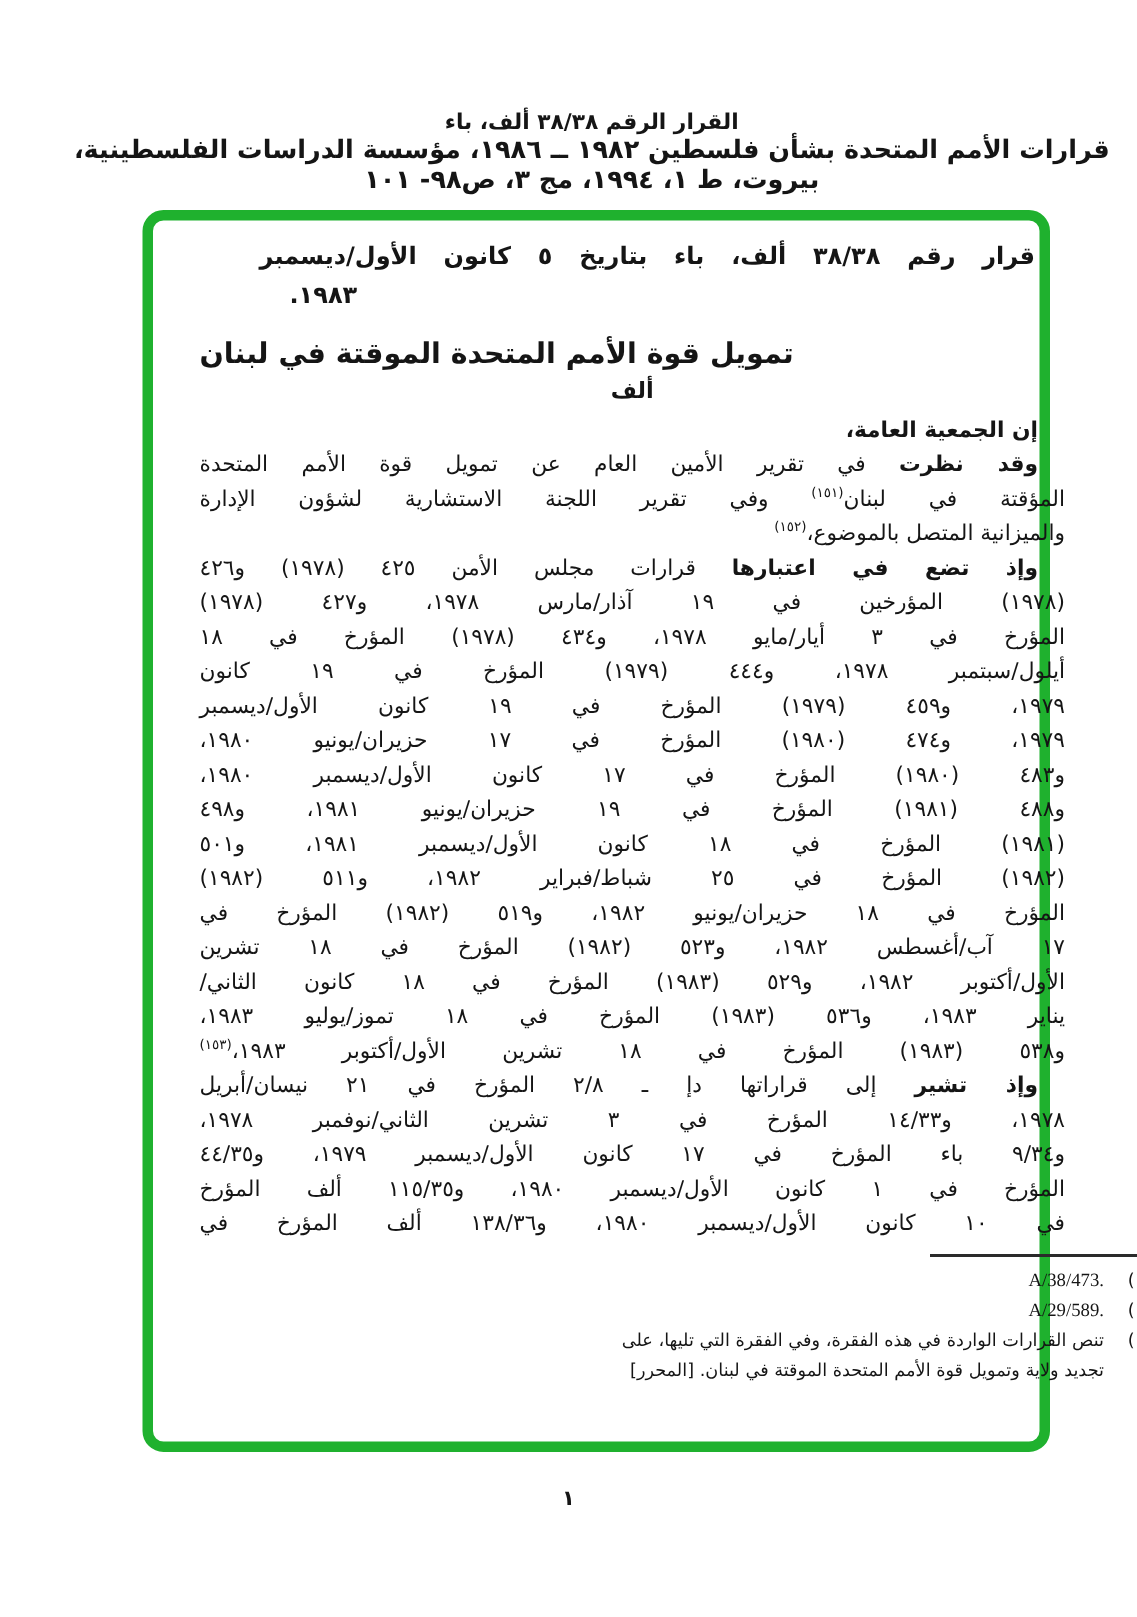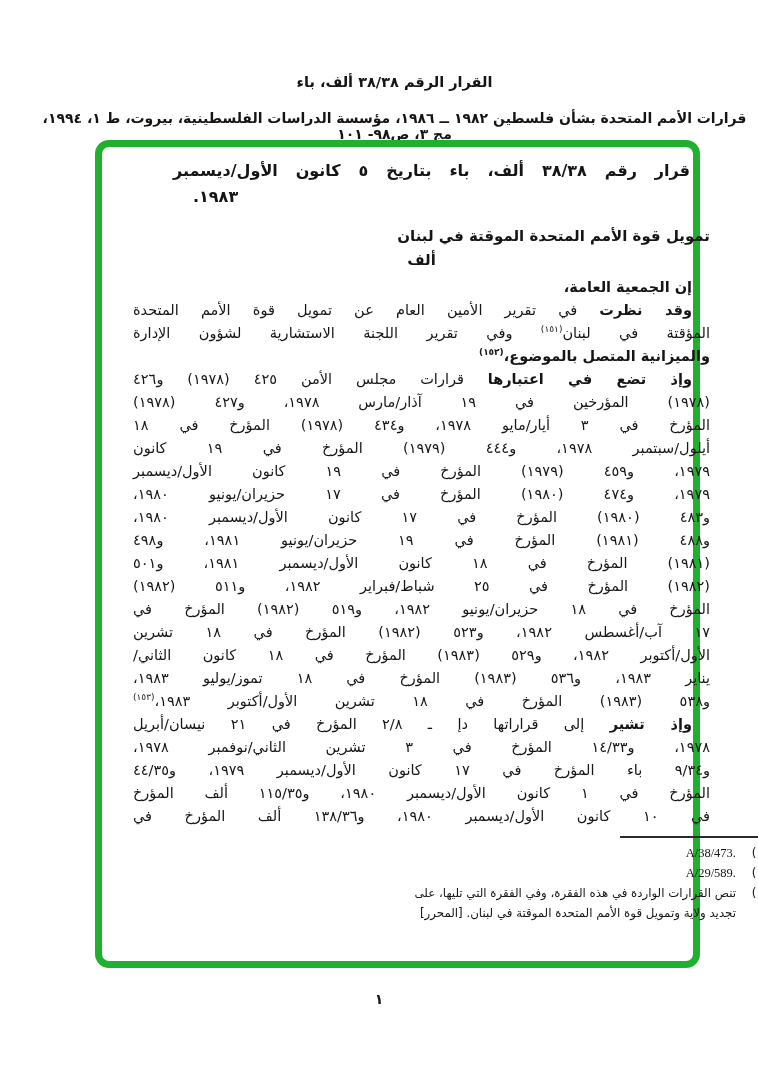--- a/index.html
+++ b/index.html
@@ -7,41 +7,41 @@
     --ink:#151515;
   }
   html,body{margin:0;padding:0;background:#ffffff;}
   .page{
     position:relative;width:758px;height:1078px;background:#ffffff;
     font-family:"DejaVu Sans",sans-serif;color:var(--ink);overflow:hidden;
   }
   
   .header{position:absolute;top:74px;left:0;right:0;text-align:center;direction:rtl;padding-left:31px;}
   .header .h1{font-size:14.5px;font-weight:bold;}
-  .header .h2{font-size:14px;font-weight:bold;margin-top:20px;letter-spacing:0;}
+  .header .h2{font-size:17px;font-weight:bold;margin-top:0;letter-spacing:0;}
   
   .greenbox{
     position:absolute;left:95px;top:140px;width:605px;height:828px;
     box-sizing:border-box;border:7px solid var(--green);border-radius:14px;
     background:transparent;
   }
   
   .content{
     position:absolute;left:103px;top:147px;width:685px;direction:rtl;
   }
   .col{margin-right:78px;margin-left:30px;}
   .doc-title{
     margin:11px 2px 0 40px;font-weight:bold;font-size:16px;line-height:26px;
   }
-  .subtitle{margin-top:14px;text-align:right;font-weight:bold;font-size:15px;line-height:24px;}
+  .subtitle{margin-top:14px;text-align:left;font-weight:bold;font-size:19px;line-height:24px;}
   .section{margin-top:0;text-align:center;font-weight:bold;font-size:15px;line-height:24px;}
   .body{margin-top:4px;font-size:14.5px;line-height:23px;}
   .para{margin:0;}
   .line{text-align:justify;text-align-last:justify;}
-  .line.r{text-align-last:right;font-weight:bold;}
+  .line.r{text-align-last:right;}
   .line.l{text-align:right;text-align-last:left;}
   .line.i{padding-right:18px;}
   .doc-title .line.l{padding-left:20px;}
   sup{font-size:9px;line-height:0;vertical-align:super;}
   
   .fn-sep{height:2px;background:#2a2a2a;width:148px;margin:8px 20px 0 auto;}
   .fnblock{margin:5px 8px 0 30px;font-size:11.8px;line-height:20px;}
   .footnote{display:flex;}
   .fn-marker{white-space:nowrap;margin-left:10px;min-width:34px;text-align:right;}
   .fn-content{flex:1;}

